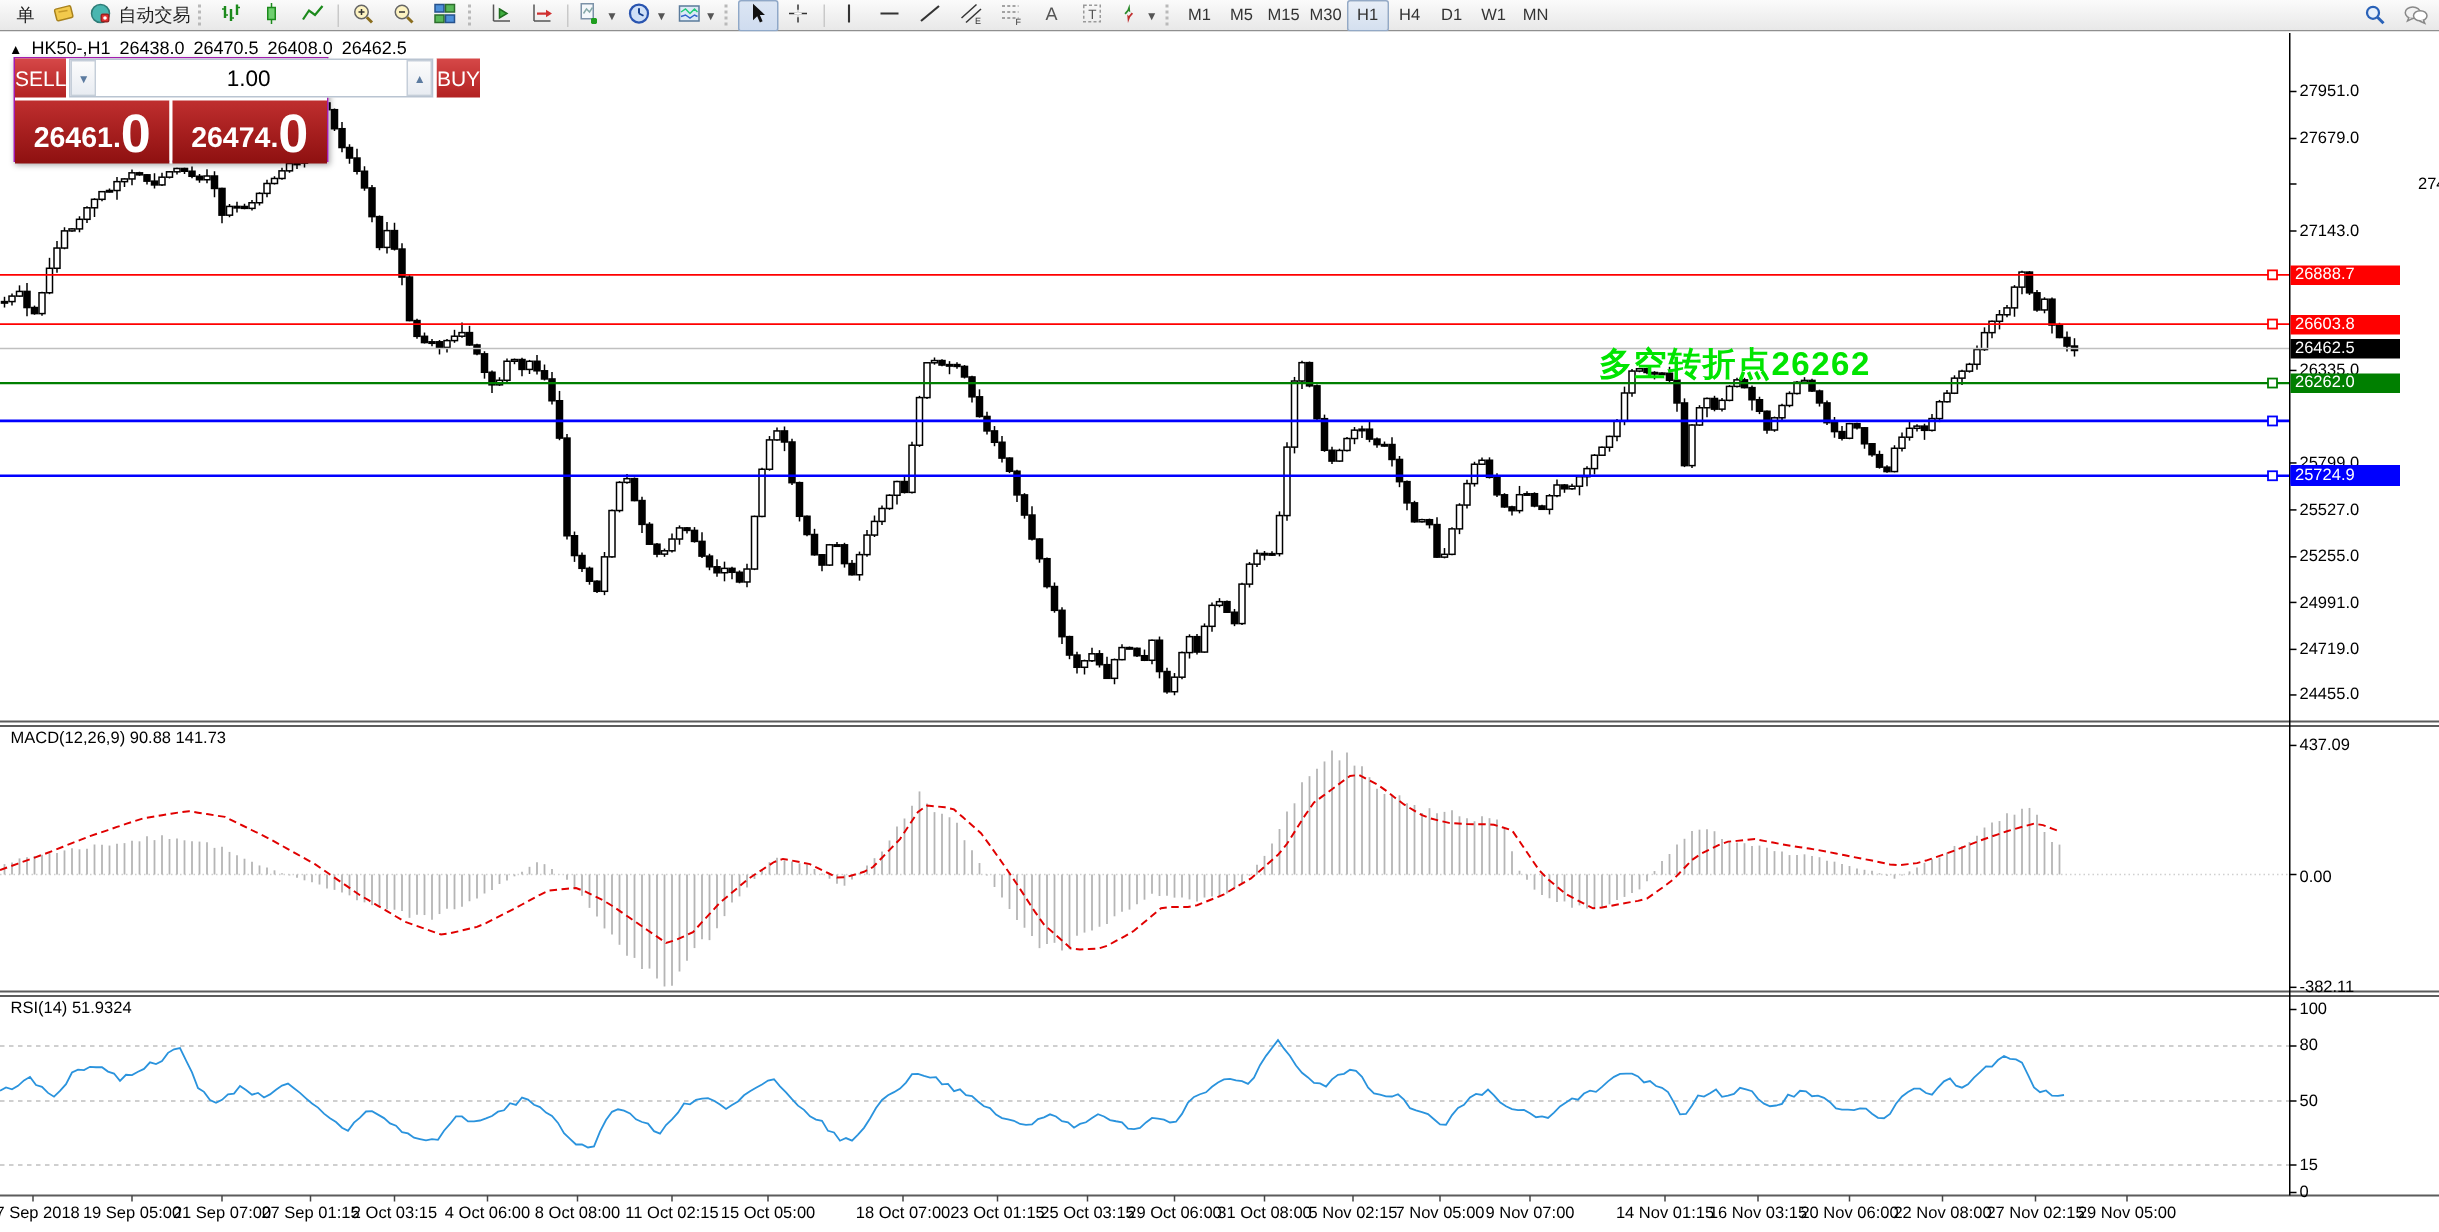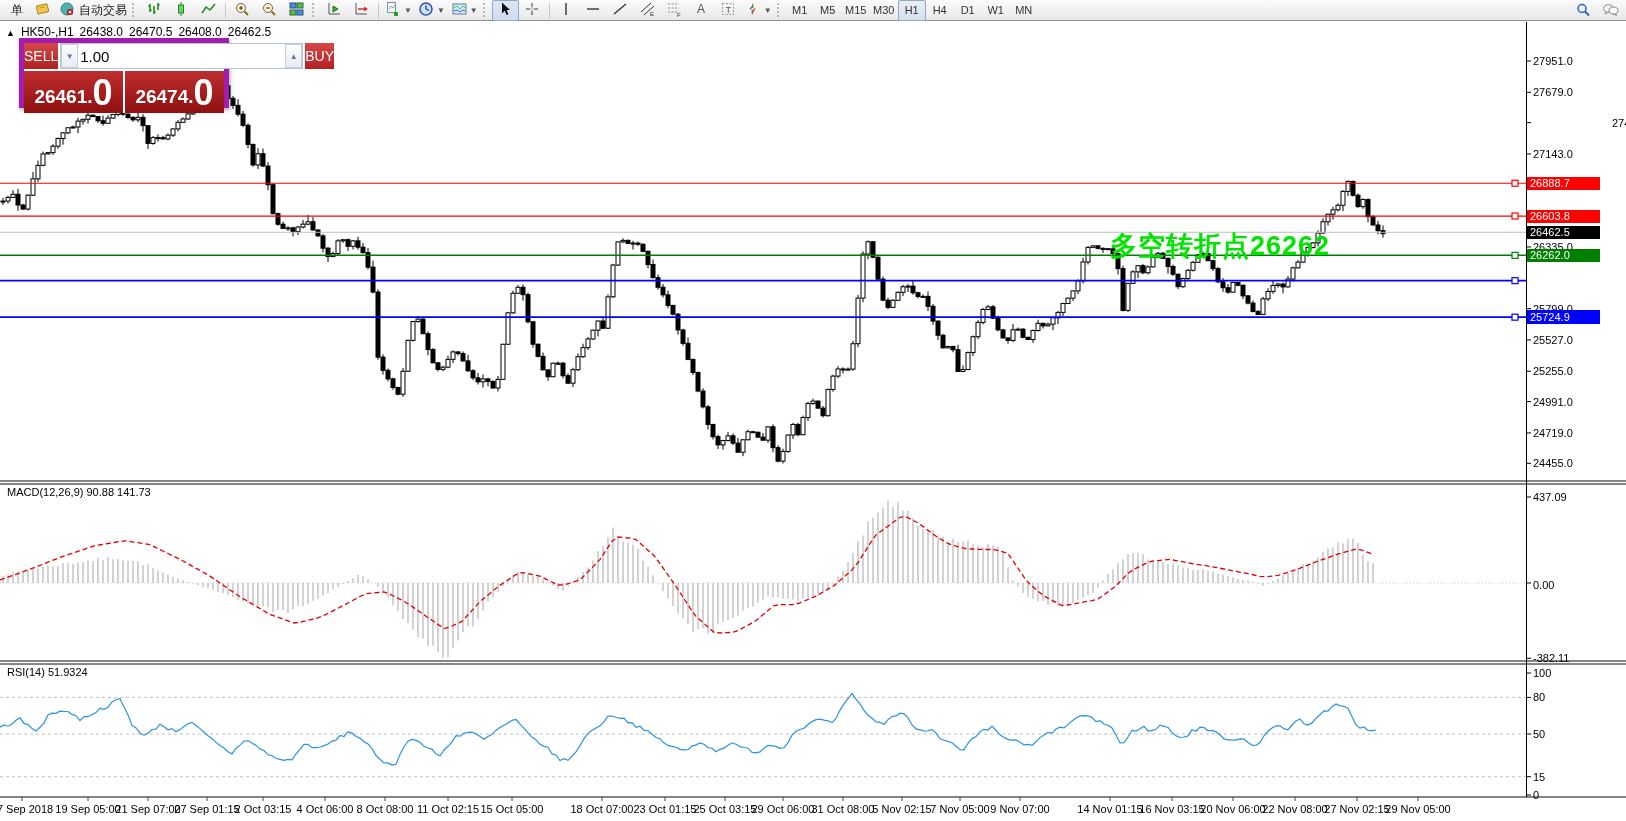--- a/index.html
+++ b/index.html
@@ -25,33 +25,33 @@
   #chart-wrap{position:absolute;left:0;top:21px;width:1626px;height:800px;background:#fff;}
   #chart-svg{position:absolute;left:0;top:0;}
   .abs{position:absolute;}
   #symbol-title{left:6px;top:4px;font-size:12px;color:#000;white-space:nowrap;}
   #symbol-title span{margin-right:6px;}
   #collapse-arrow{font-size:9px;margin-right:4px;color:#000;}
   .pane-label{font-size:11px;color:#000;white-space:nowrap;}
   .price-tick{font-size:11px;color:#000;white-space:nowrap;}
   .badge{font-size:11px;color:#fff;width:70px;height:13px;line-height:13px;padding-left:3px;white-space:nowrap;}
   .time-label{font-size:11px;color:#000;white-space:nowrap;transform:translateX(-50%);}
-  #annotation{font-size:27px;font-weight:bold;letter-spacing:1px;white-space:nowrap;margin-left:44px;}
+  #annotation{font-size:22px;font-weight:bold;letter-spacing:1px;white-space:nowrap;}
   
-  #trade-panel{left:19px;top:17px;width:210px;height:70px;border:5px solid #a21caf;
+  #trade-panel{left:9px;top:17px;width:210px;height:70px;border:1px solid #a21caf;
     box-shadow:1px 2px 4px rgba(0,0,0,.35);background:#fff;box-sizing:border-box;}
   #tp-top{display:flex;height:26px;}
   .tp-btn{background:linear-gradient(#d64848,#b22121);color:#fff;font-size:14px;
     display:flex;align-items:center;justify-content:center;cursor:pointer;}
   #sell-btn{width:51px;border-right:2px solid #fff;}
   #buy-btn{width:53px;border-left:2px solid #fff;}
   #tp-spinner{flex:1;display:flex;align-items:stretch;background:#fff;border:1px solid #b9c4d1;box-sizing:border-box;}
   .sp-btn{width:17px;display:flex;align-items:center;justify-content:center;font-size:8px;color:#5c7ba0;
     background:linear-gradient(#fcfcfc,#e8ecf2);border:1px solid #c5ced9;box-sizing:border-box;cursor:pointer;}
-  #vol-input{flex:1;border:none;outline:none;text-align:left;font-size:15px;padding-right:6px;font-family:"Liberation Sans",sans-serif;}
+  #vol-input{flex:1;border:none;outline:none;text-align:center;font-size:15px;padding-right:6px;font-family:"Liberation Sans",sans-serif;}
   #tp-prices{display:flex;height:42px;border-top:2px solid #fff;}
   .tp-price{background:linear-gradient(#bf2e2e,#8e1010);color:#fff;display:flex;align-items:flex-end;justify-content:center;padding-bottom:3px;}
   #sell-price{width:104px;border-right:2px solid #fff;}
   #buy-price{width:104px;}
   .p-main{font-size:19px;font-weight:bold;line-height:26px;}
   .p-dot{font-size:19px;font-weight:bold;line-height:26px;}
   .p-big{font-size:36px;font-weight:bold;line-height:34px;}
 </style>
 </head>
 <body>

